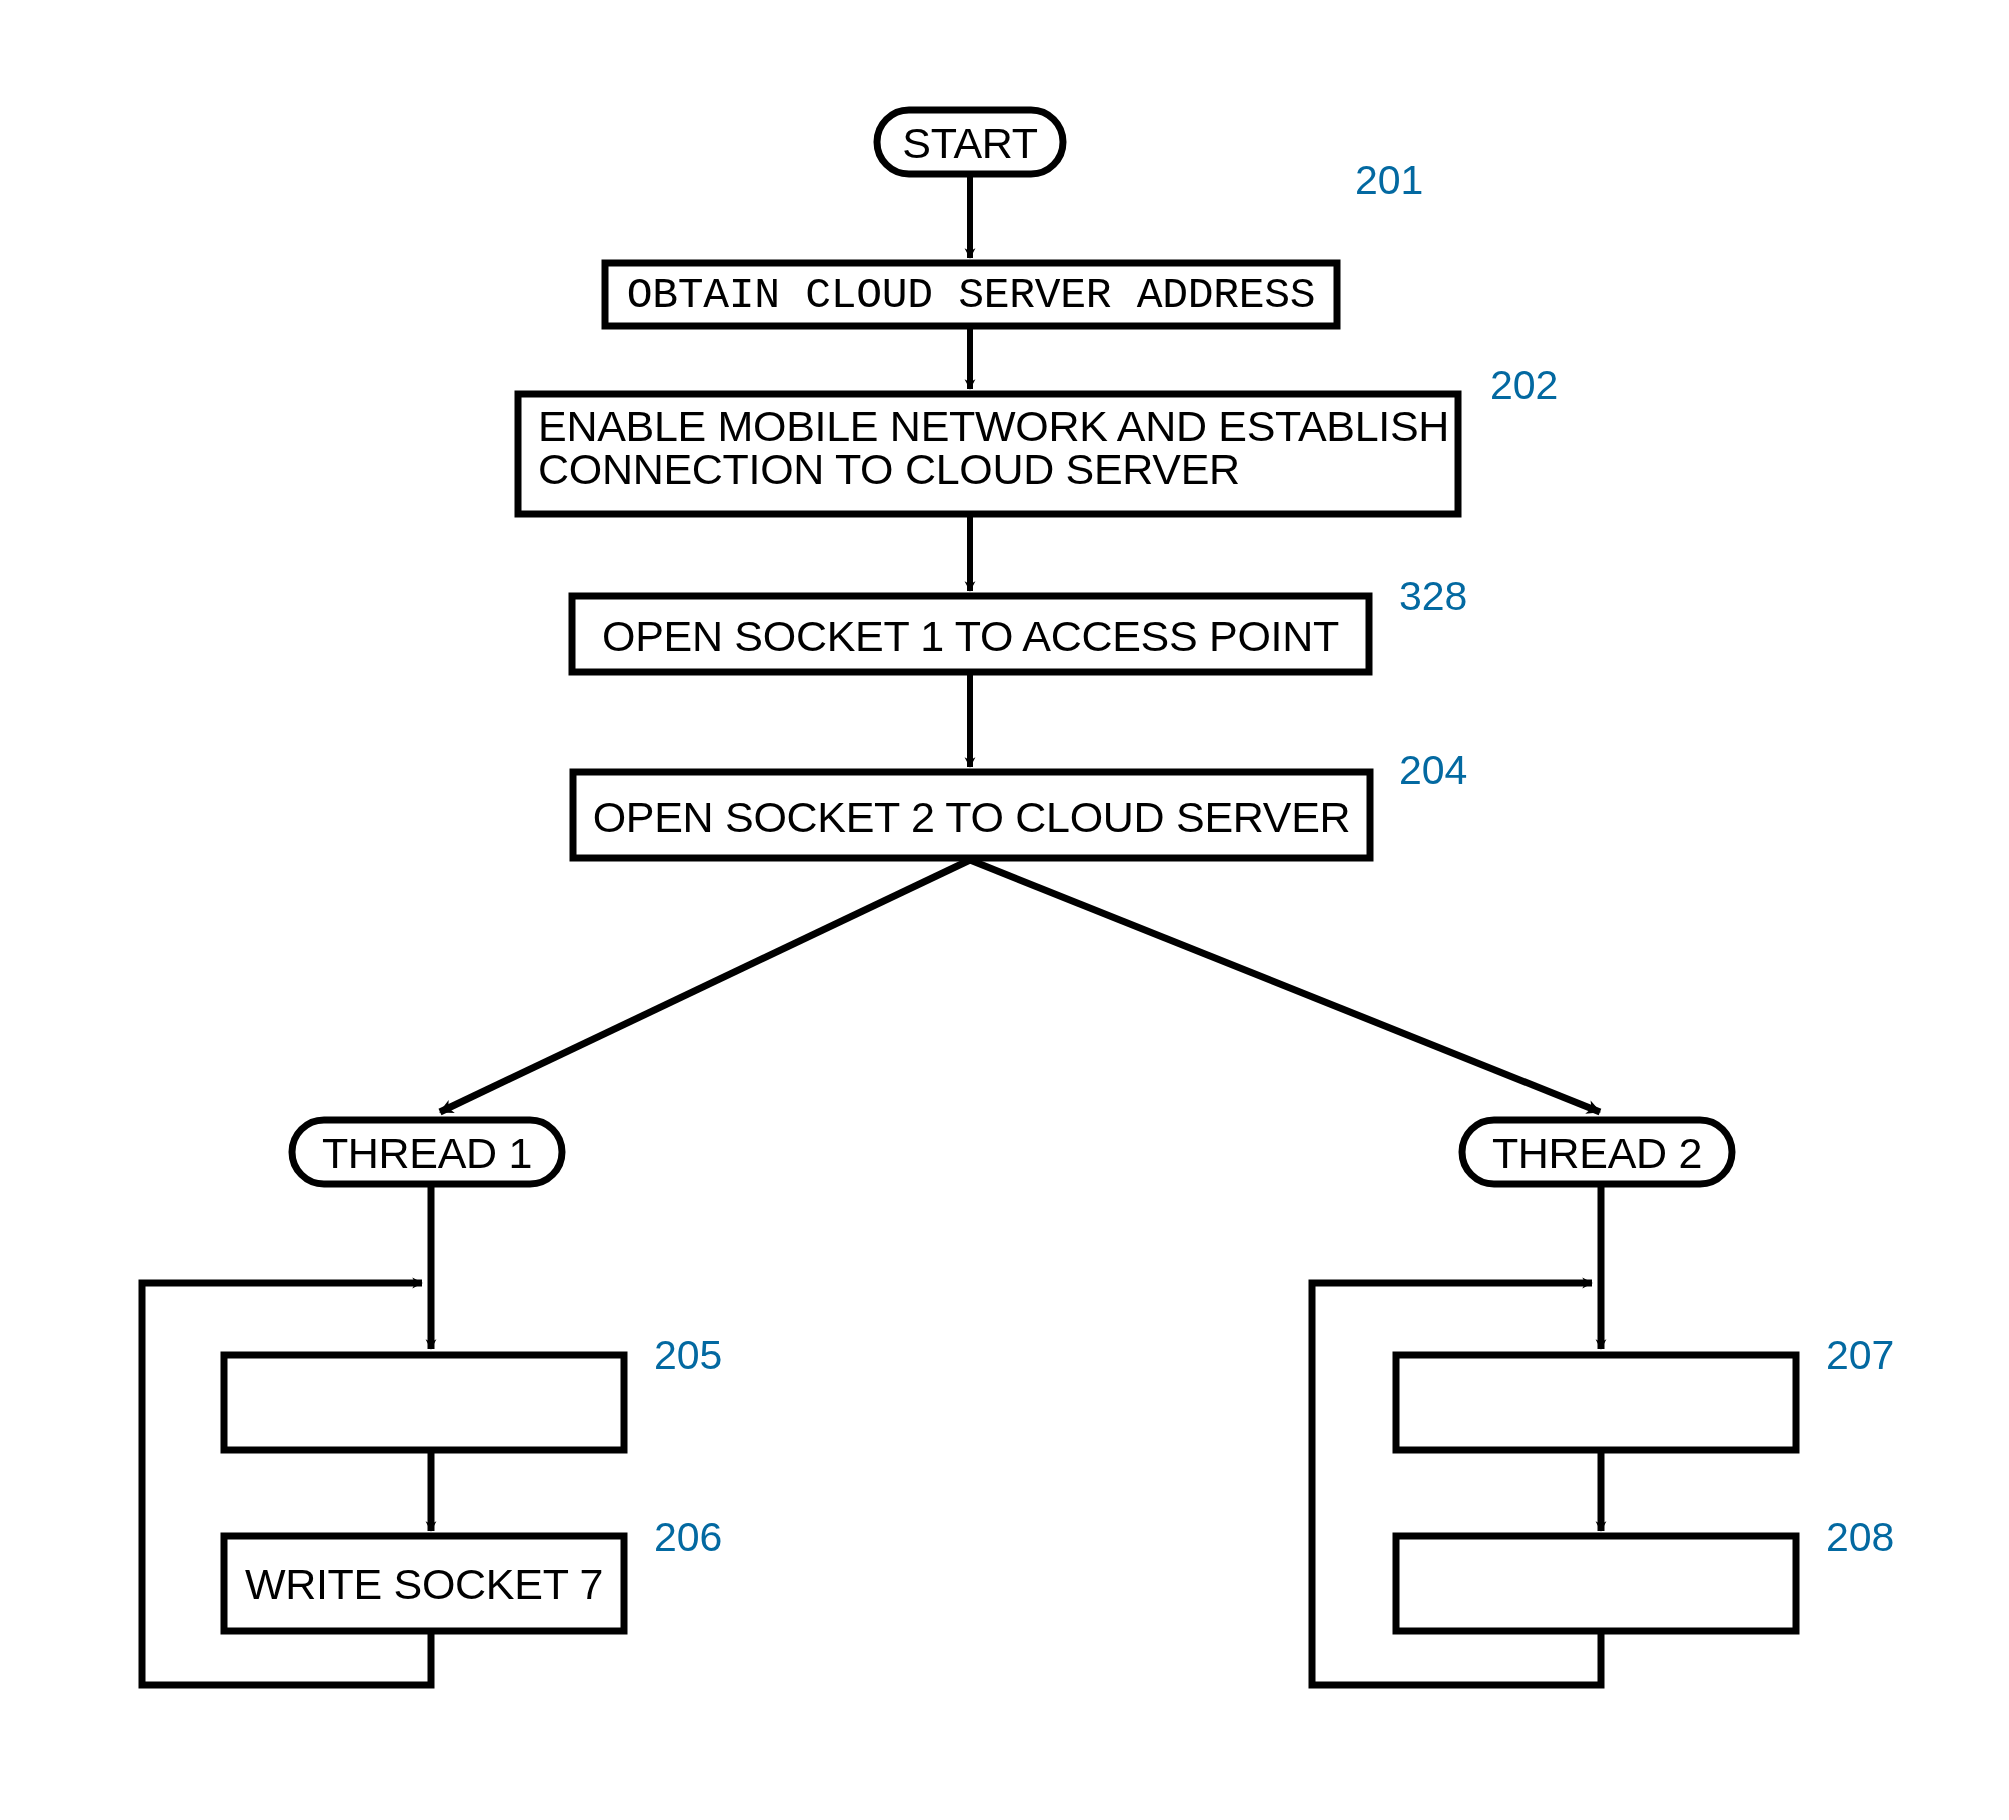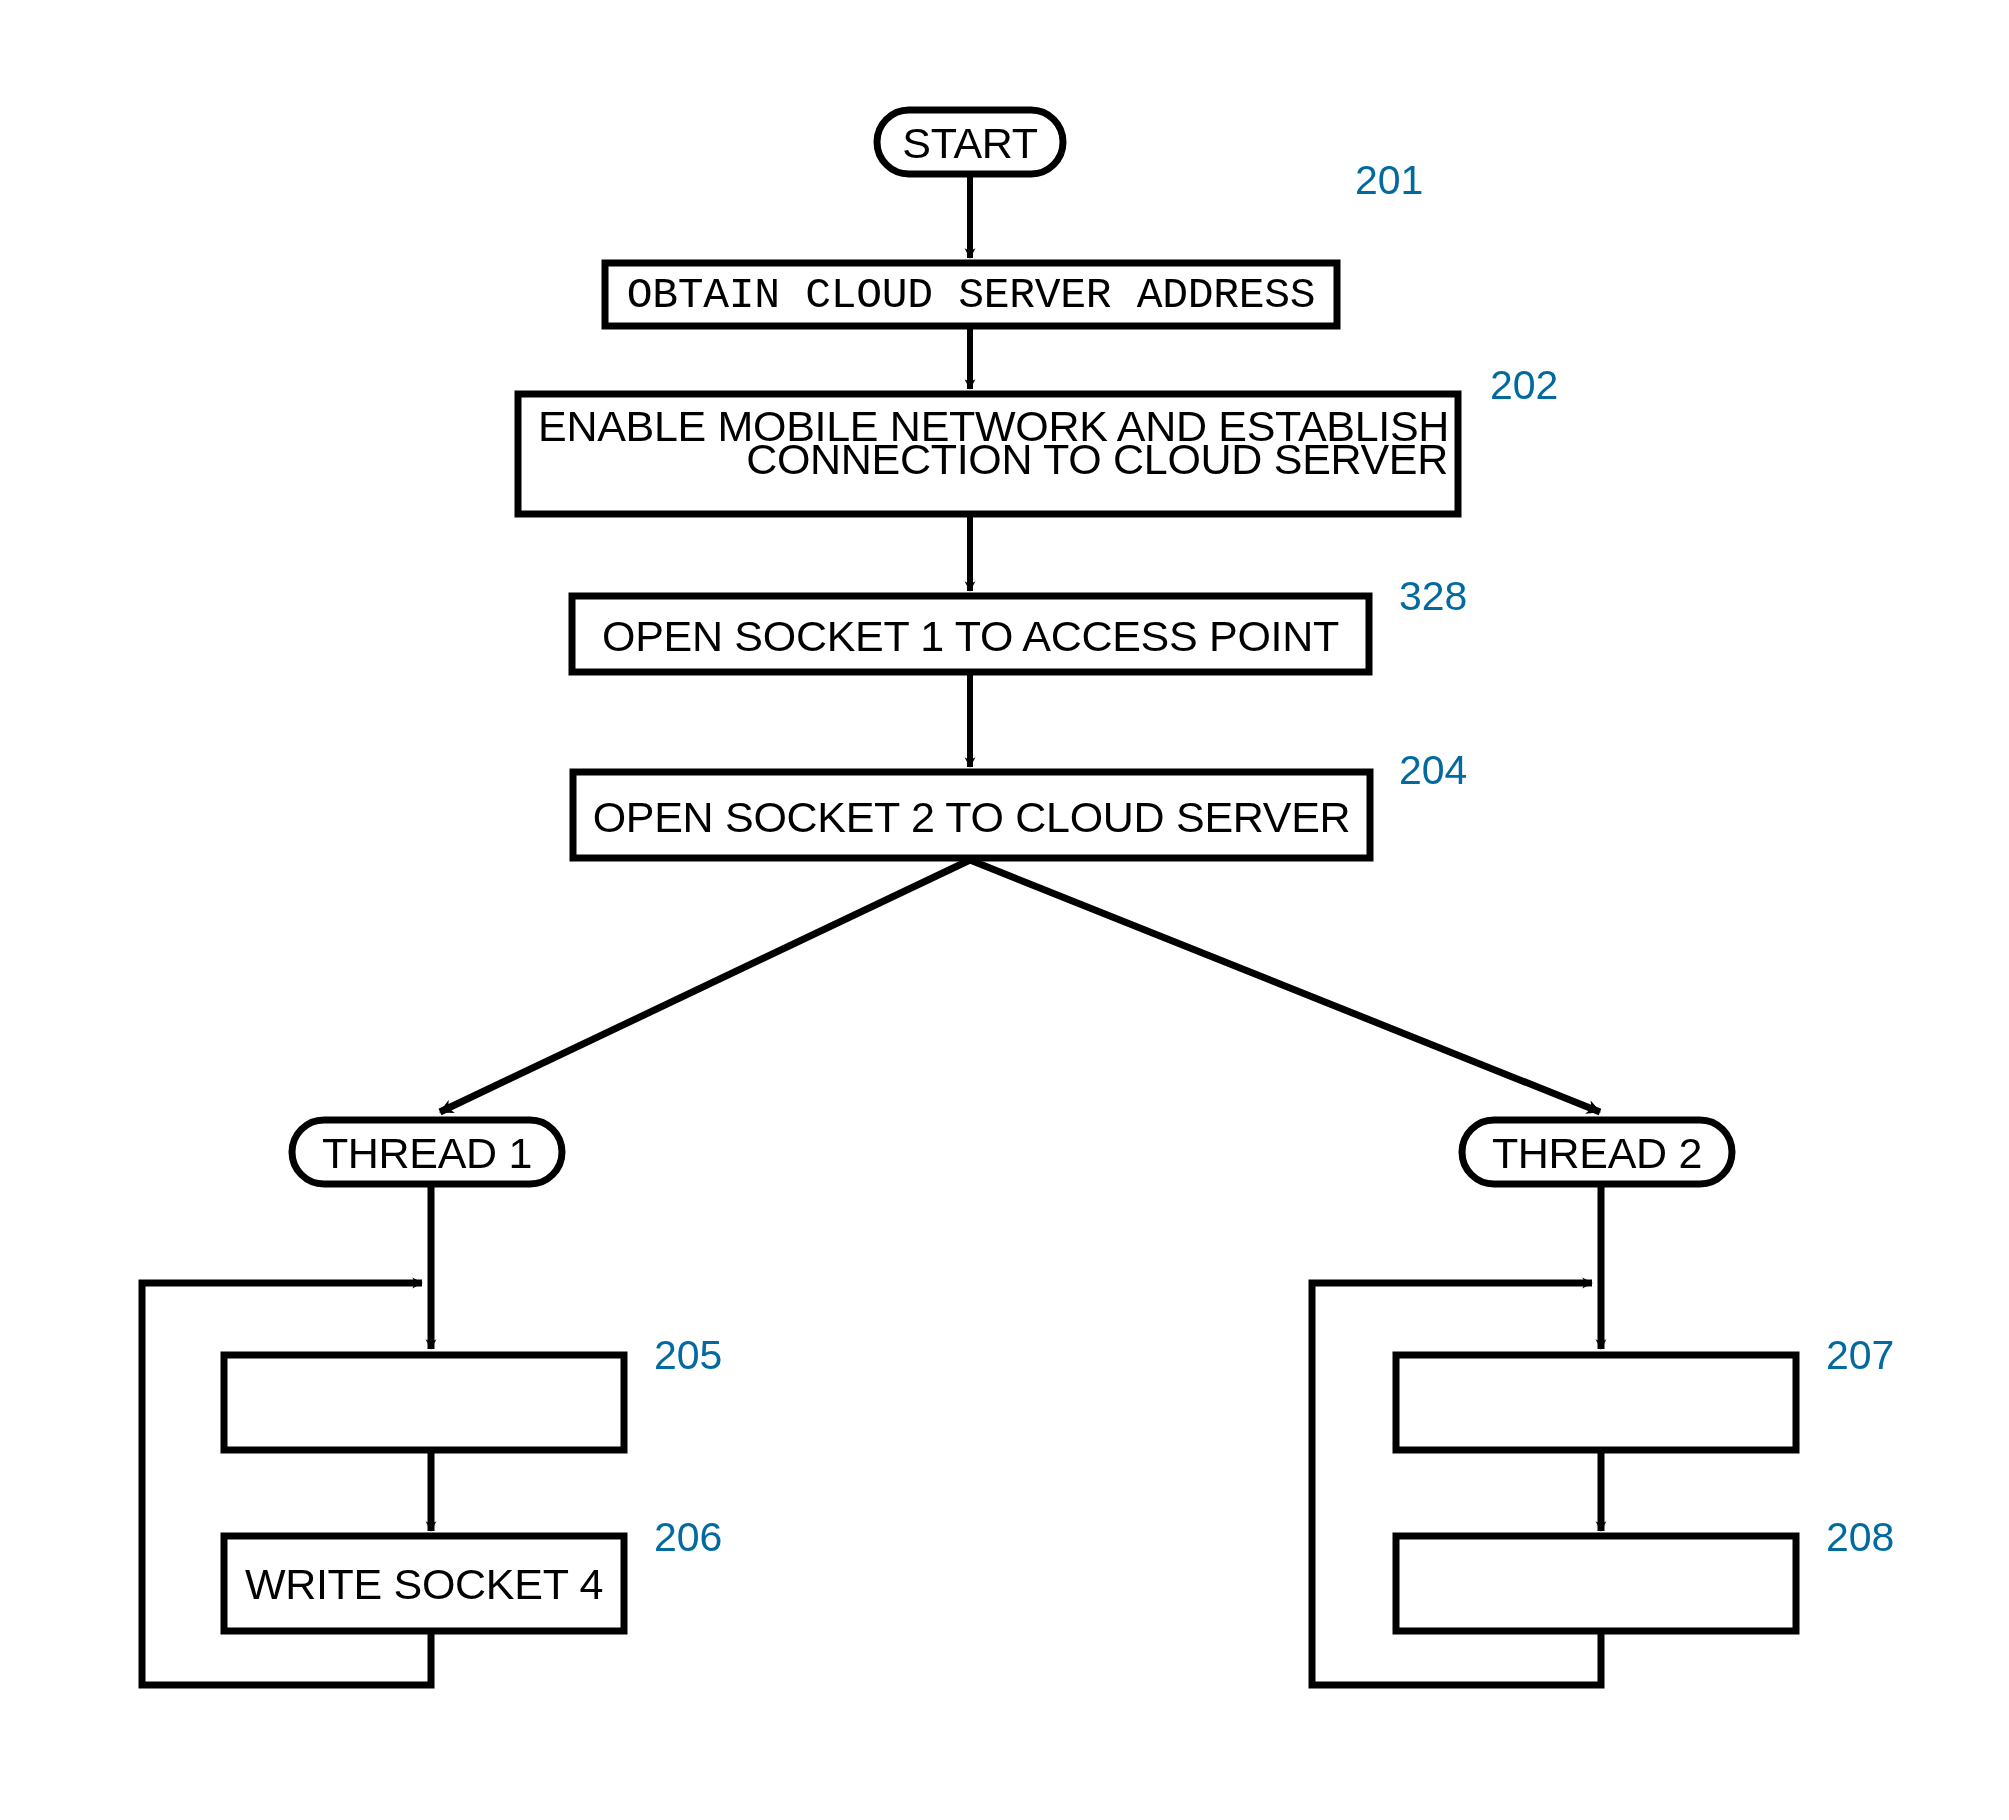--- a/index.html
+++ b/index.html
@@ -113,32 +113,32 @@
     <line x1="1601" y1="1450" x2="1601" y2="1531" stroke="#000000" stroke-width="7" marker-end="url(#arrowhead)"></line>
 
     <path d="M 1601 1631 L 1601 1685 L 1312 1685 L 1312 1283 L 1592 1283" fill="none" stroke="#000000" stroke-width="7" marker-end="url(#arrowhead)"></path>
   </svg>
 
   <div class="node-label terminal-label" style="left:877px; top:119px; width:186px;">START</div>
 
   <div class="node-label process-label" style="left:605px; top:271px; width:732px;font-family:Liberation Mono, monospace;">OBTAIN CLOUD SERVER ADDRESS</div>
 
   <div class="node-label process-label left" style="left:538px; top:402px; width:910px;">ENABLE MOBILE NETWORK AND ESTABLISH</div>
-  <div class="node-label process-label left" style="left:538px; top:435px; width:910px;text-align:right;">CONNECTION TO CLOUD SERVER</div>
+  <div class="node-label process-label left" style="left:538px; top:445px; width:910px;">CONNECTION TO CLOUD SERVER</div>
 
   <div class="node-label process-label" style="left:572px; top:612px; width:797px;">OPEN SOCKET 1 TO ACCESS POINT</div>
 
   <div class="node-label process-label" style="left:573px; top:793px; width:797px;">OPEN SOCKET 2 TO CLOUD SERVER</div>
 
   <div class="node-label terminal-label" style="left:292px; top:1129px; width:270px;">THREAD 1</div>
 
   <div class="node-label terminal-label" style="left:1462px; top:1129px; width:270px;">THREAD 2</div>
 
 
-  <div class="node-label process-label" style="left:224px; top:1560px; width:400px;">WRITE SOCKET 4</div>
+  <div class="node-label process-label" style="left:224px; top:1560px; width:400px;">WRITE SOCKET 7</div>
 
 
 
   <div class="ref-label" style="left:1355px; top:157px;">201</div>
 
   <div class="ref-label" style="left:1490px; top:362px;">202</div>
 
   <div class="ref-label" style="left:1399px; top:573px;">328</div>
 
   <div class="ref-label" style="left:1399px; top:747px;">204</div>

